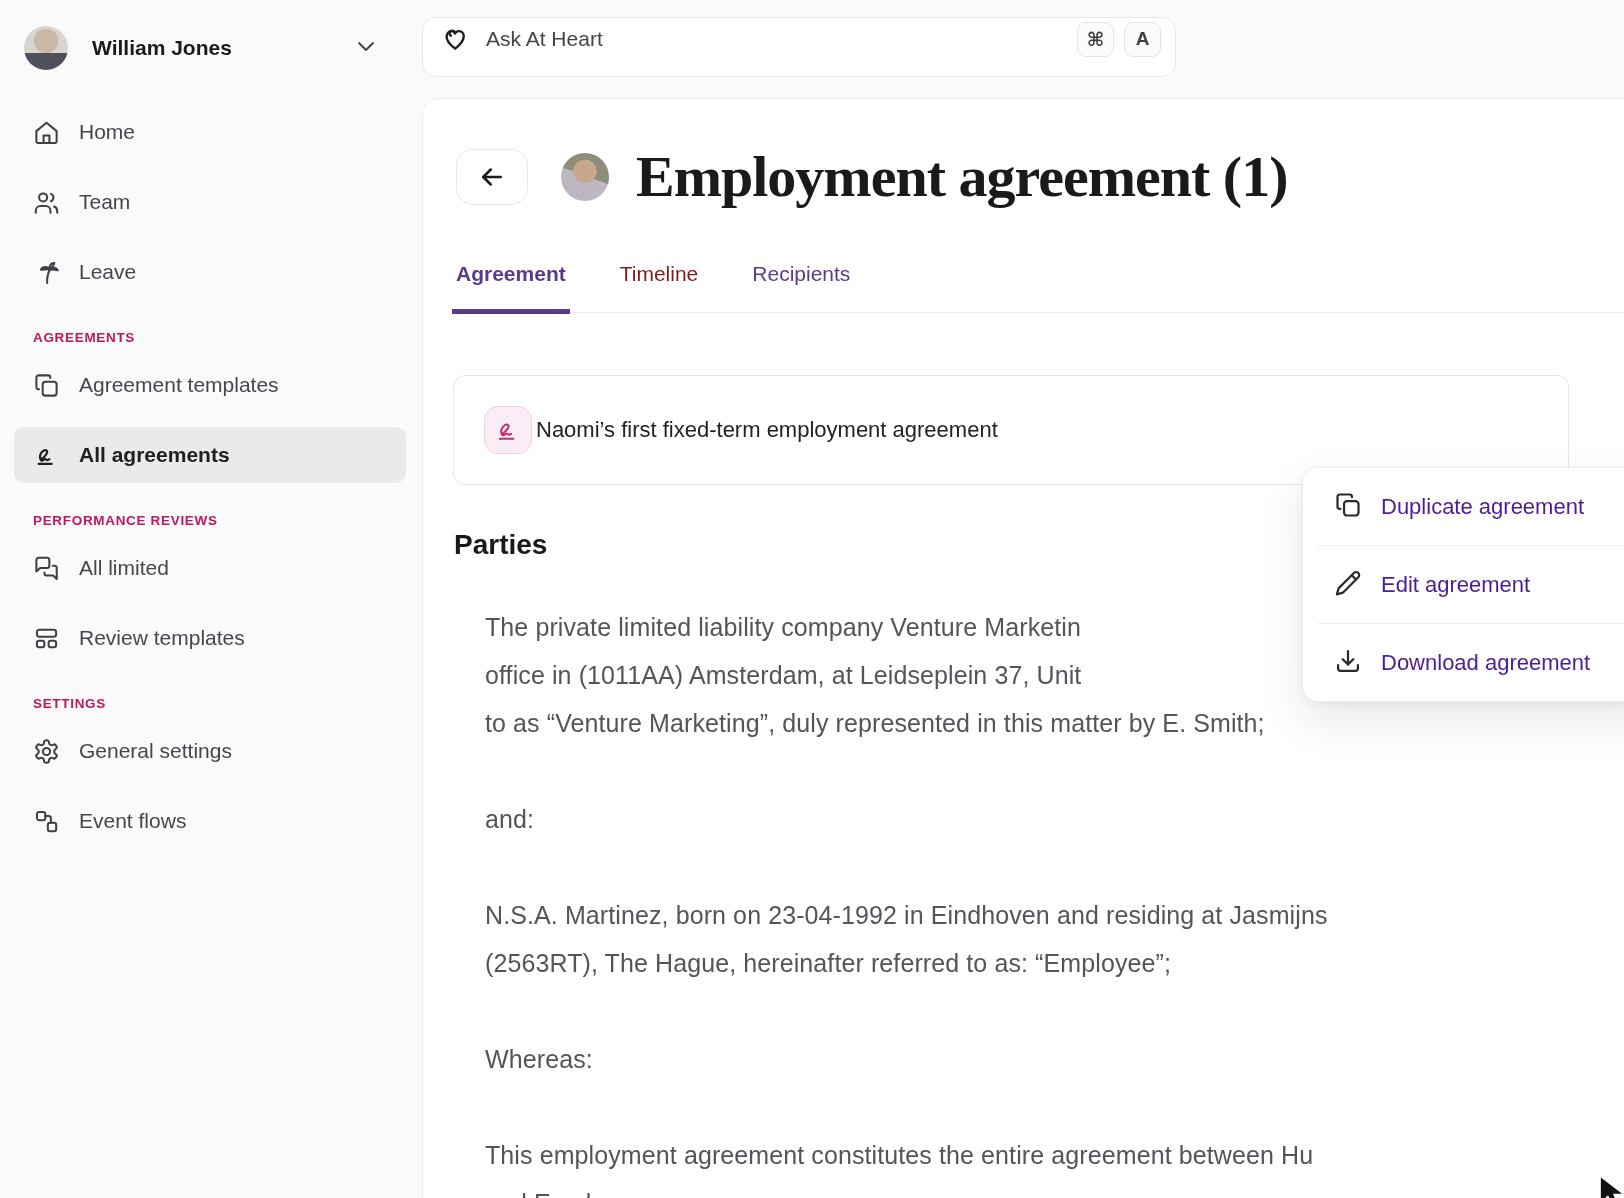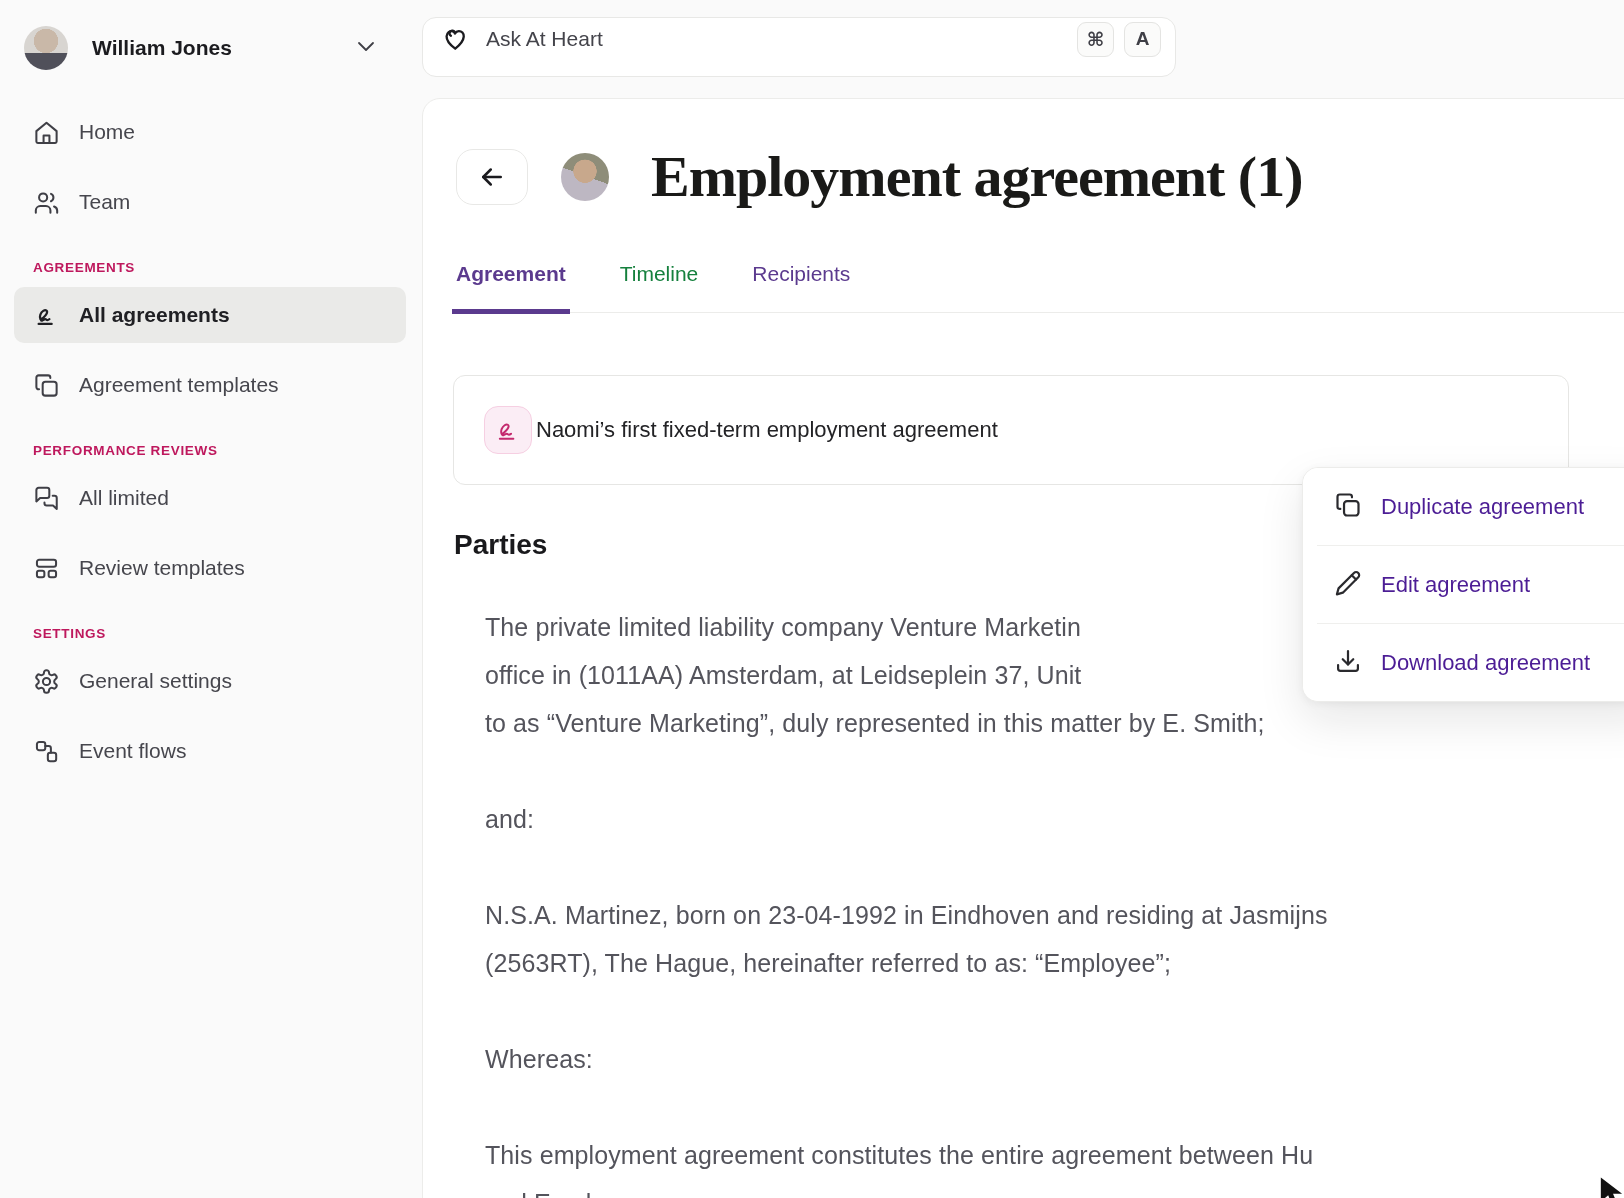--- a/index.html
+++ b/index.html
@@ -36,25 +36,25 @@
 
   
   .doc-panel { position:absolute; left:422px; top:98px; width:1260px; height:1160px; background:#ffffff;
     border:1px solid #ececea; border-radius:18px; overflow:hidden; }
   .header-row { display:flex; align-items:center; margin:44px 0 0 33px; }
   .back-btn { width:72px; height:56px; background:#fff; border:1px solid #e8e8e6; border-radius:17px;
     display:flex; align-items:center; justify-content:center; cursor:pointer; }
   .avatar-md { width:48px; height:48px; border-radius:50%; margin-left:33px; flex:0 0 auto;
     background: radial-gradient(circle at 50% 38%, #c8a88c 0 30%, rgba(0,0,0,0) 31%),
                 linear-gradient(200deg,#8e8d79 0 48%, #bdb7c2 48%); }
-  .doc-title { margin-left:42px; font-family:"Liberation Serif","DejaVu Serif",serif; font-size:58px;
+  .doc-title { margin-left:27px; font-family:"Liberation Serif","DejaVu Serif",serif; font-size:58px;
     font-weight:700; color:#1a1a18; letter-spacing:-1px; white-space:nowrap; }
 
   .tabs { display:flex; gap:46px; margin:52px 0 0 29px; }
-  .tab { font-size:21px; padding:0 4px 26px 4px; color:#15803d; font-weight:500; position:relative; cursor:pointer; white-space:nowrap; }
+  .tab { font-size:21px; padding:0 4px 26px 4px; color:#7f1d1d; font-weight:500; position:relative; cursor:pointer; white-space:nowrap; }
   .tab.purple { color:#5b3a8e; }
   .tab.active { color:#5b3a8e; font-weight:600; }
   .tab.active::after { content:""; position:absolute; left:0; right:0; bottom:-2px; height:5px; background:#5b3a8e; }
   .tabs-divider { height:1px; background:#ececea; margin-left:29px; }
 
   .agreement-card { margin:62px 0 0 30px; width:1116px; height:110px; border:1px solid #e6e6e4; border-radius:12px;
     display:flex; align-items:center; padding:0 24px 0 30px; cursor:pointer; background:#fff; }
   .sig-badge { width:48px; height:48px; border-radius:14px; background:#fbedf5; border:1px solid #f6cfe2;
     display:flex; align-items:center; justify-content:center; flex:0 0 auto; }
   .sig-badge svg { fill:none; stroke:#c42a6e; stroke-width:1.7; stroke-linecap:round; stroke-linejoin:round; }
@@ -103,39 +103,51 @@
       <span class="ic">
         <svg class="stroke" width="27" height="27" viewBox="0 0 24 24">
             <circle cx="9" cy="7.5" r="3.6"></circle>
             <path d="M15.5 21v-1.8a4 4 0 0 0-4-4H6.5a4 4 0 0 0-4 4V21"></path>
             <path d="M16 4.3a3.6 3.6 0 0 1 0 6.6"></path>
             <path d="M21.5 21v-1.8a4 4 0 0 0-2.8-3.7"></path>
           </svg>
       </span>
       <span class="lbl">Team</span>
     </div>
+    <div class="nav-item">
+      <span class="ic">
+        <svg class="stroke" width="27" height="27" viewBox="0 0 24 24">
+            <path d="M12.6 21.3c-.3-4.4.7-8.6 2.4-12"></path>
+            <path d="M15 9.3C13 6.8 9.4 6.9 7.5 9.6c2.6-.6 5.3-.4 7.5-.3z"></path>
+            <path d="M15 9.3c2.4-2.6 6-2 7 .8-2.6-.8-5-.9-7-.8z"></path>
+            <path d="M15 9.3c-1-3.4 1.2-6 4-5.8-.7 2.1-2.4 4.3-4 5.8z"></path>
+            <path d="M15 9.3c-2.3-3-6.4-2.6-8 0"></path>
+          </svg>
+      </span>
+      <span class="lbl">Leave</span>
+    </div>
 
     <div class="section-label">AGREEMENTS</div>
+    <div class="nav-item">
+      <span class="ic">
+        <svg class="stroke" width="27" height="27" viewBox="0 0 24 24">
+            <rect x="8.6" y="8.6" width="12.4" height="12.4" rx="2.4"></rect>
+            <path d="M5.4 15.4H5a2 2 0 0 1-2-2V5a2 2 0 0 1 2-2h8.4a2 2 0 0 1 2 2v.4"></path>
+          </svg>
+      </span>
+      <span class="lbl">Agreement templates</span>
+    </div>
     <div class="nav-item active">
       <span class="ic">
         <svg class="stroke" width="27" height="27" viewBox="0 0 24 24" style="stroke:#202024;stroke-width:2">
             <path d="M6.6 15.4c-1.2-2.4.2-6 2.5-7.5 2.2-1.4 4-.3 3.2 1.9-.8 2.2-3.3 4.2-4.7 5.3-.9.8-.6 1.7.5 1.4 1.1-.3 1.8-1.3 2.8-1.3.9 0 1 .9 1.9.9.8 0 1.2-.4 1.8-.9"></path>
             <path d="M5 19.5h11.6"></path>
           </svg>
       </span>
       <span class="lbl">All agreements</span>
-    </div>
-    <div class="nav-item">
-      <span class="ic">
-        <svg class="stroke" width="27" height="27" viewBox="0 0 24 24">
-            <rect x="8.6" y="8.6" width="12.4" height="12.4" rx="2.4"></rect>
-            <path d="M5.4 15.4H5a2 2 0 0 1-2-2V5a2 2 0 0 1 2-2h8.4a2 2 0 0 1 2 2v.4"></path>
-          </svg>
-      </span>
-      <span class="lbl">Agreement templates</span>
     </div>
 
     <div class="section-label">PERFORMANCE REVIEWS</div>
     <div class="nav-item">
       <span class="ic">
         <svg class="stroke" width="27" height="27" viewBox="0 0 24 24">
             <path d="M14.5 9.5a2 2 0 0 1-2 2H6.3L3 14.6V4.5a2 2 0 0 1 2-2h7.5a2 2 0 0 1 2 2z"></path>
             <path d="M17.5 9.5h1.6a2 2 0 0 1 2 2v9.8l-3.3-3.1h-5.6a2 2 0 0 1-2-2v-.7"></path>
           </svg>
       </span>

